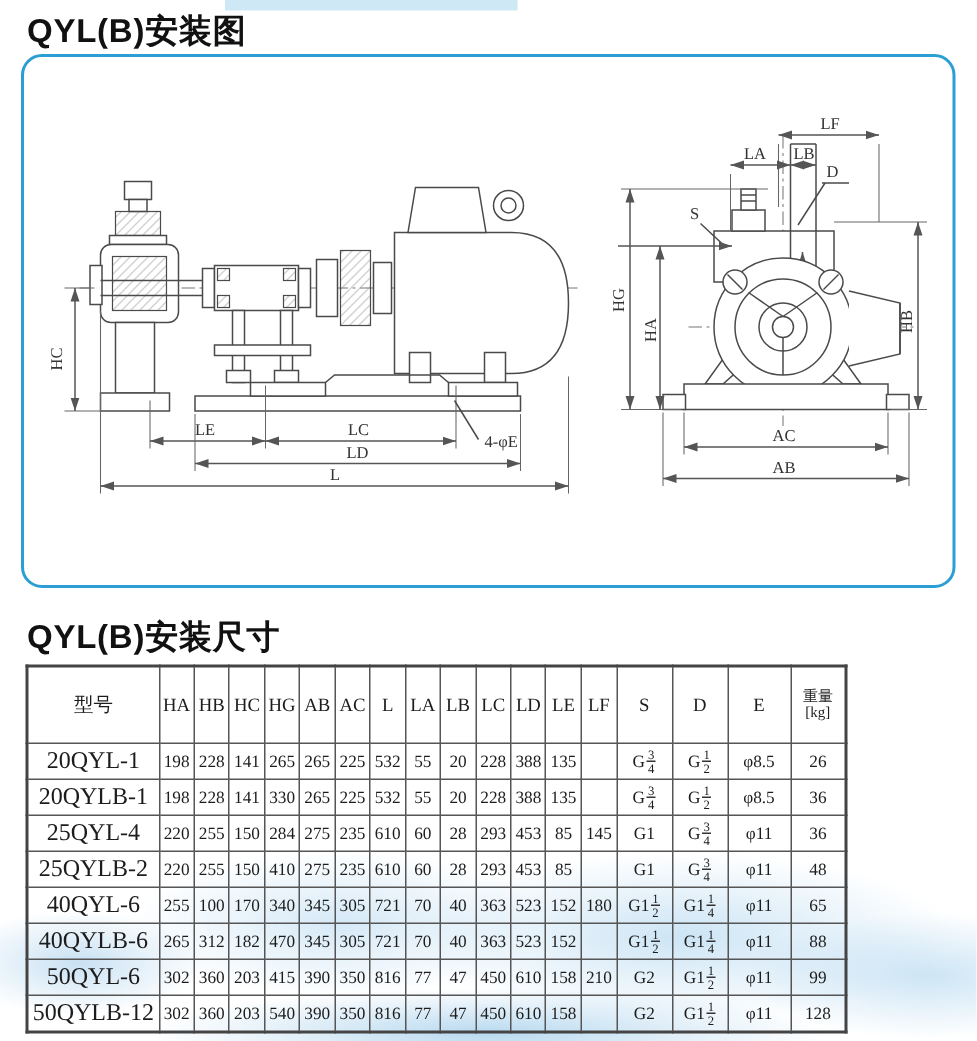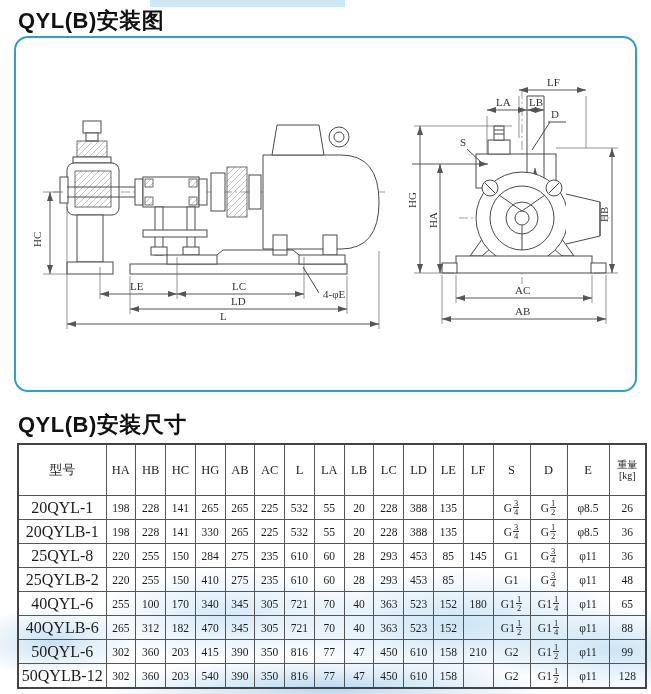--- a/index.html
+++ b/index.html
@@ -20,21 +20,21 @@
        border-radius:14px;background:#fff;z-index:1}
   .svg-left{position:absolute;left:11px;top:79px}
   .svg-right{position:absolute;left:388px;top:38px}
   svg text{font-family:"Liberation Serif",serif;font-size:11px;fill:#333}
   .dim{stroke:#555;stroke-width:1;fill:none}
   .ext{stroke:#666;stroke-width:.7;fill:none}
   .ol{stroke:#4a4a4a;stroke-width:1;fill:none}
   .olw{stroke:#4a4a4a;stroke-width:1;fill:#fff}
   .olh{stroke:#4a4a4a;stroke-width:.8;fill:url(#hx)}
   .cl{stroke:#777;stroke-width:.7;stroke-dasharray:9 3 2 3;fill:none}
-  .dims-table{position:absolute;left:17px;top:443px;width:630px;border-collapse:collapse;table-layout:fixed;
+  .dims-table{position:absolute;left:17px;top:443px;width:548px;border-collapse:collapse;table-layout:fixed;
        z-index:2;text-align:center;font-family:"Liberation Serif",serif;font-size:11.5px;color:#1c1c1c;
        border:2px solid #444}
   .dims-table th,.dims-table td{border:1px solid #555;padding:0;overflow:hidden}
   .dims-table thead th{height:50px;font-weight:normal;font-size:12.5px}
   .dims-table tbody td{height:23px}
   .dims-table td.model{font-size:16px}
   .wt-hd{font-size:10px;line-height:1.15;display:block}
   .frac{display:inline-block;text-align:center;vertical-align:-4px;line-height:1;font-size:8.5px;margin-left:1px}
   .frac .num{display:block;border-bottom:1px solid #333;padding:0 1px}
   .frac .den{display:block;padding:0 1px}
@@ -308,21 +308,21 @@
         <td>228</td>
         <td>388</td>
         <td>135</td>
         <td></td>
         <td><span>G</span><span class="frac"><span class="num">3</span><span class="den">4</span></span></td>
         <td><span>G</span><span class="frac"><span class="num">1</span><span class="den">2</span></span></td>
         <td>φ8.5</td>
         <td>36</td>
       </tr>
       <tr>
-        <td class="model">25QYL-8</td>
+        <td class="model">25QYL-4</td>
         <td>220</td>
         <td>255</td>
         <td>150</td>
         <td>284</td>
         <td>275</td>
         <td>235</td>
         <td>610</td>
         <td>60</td>
         <td>28</td>
         <td>293</td>

